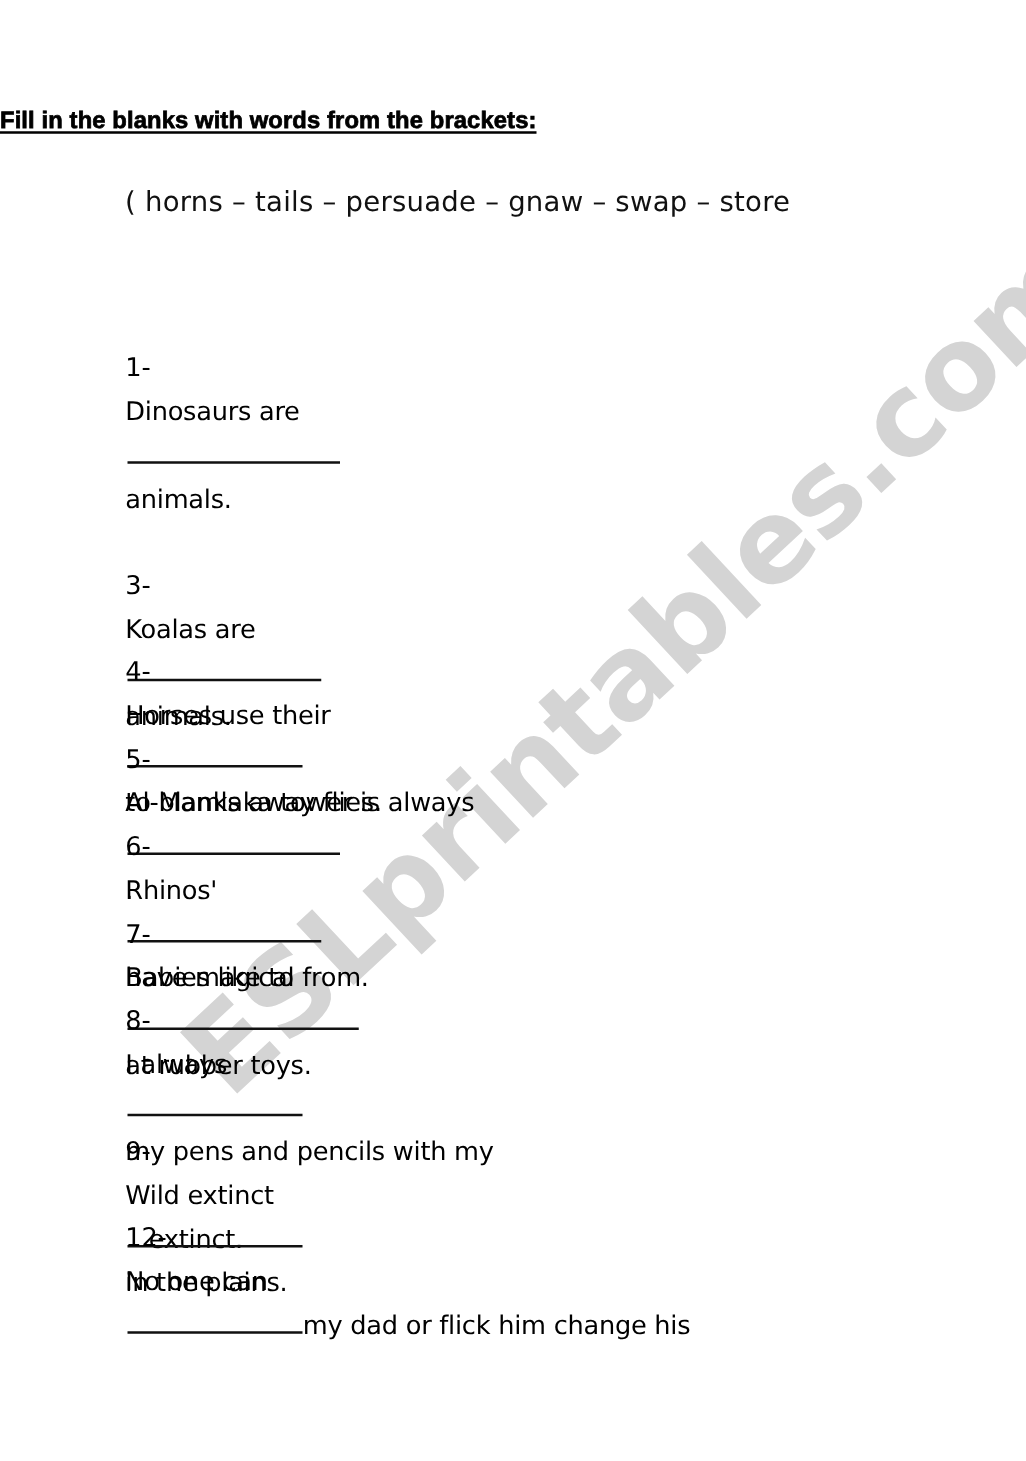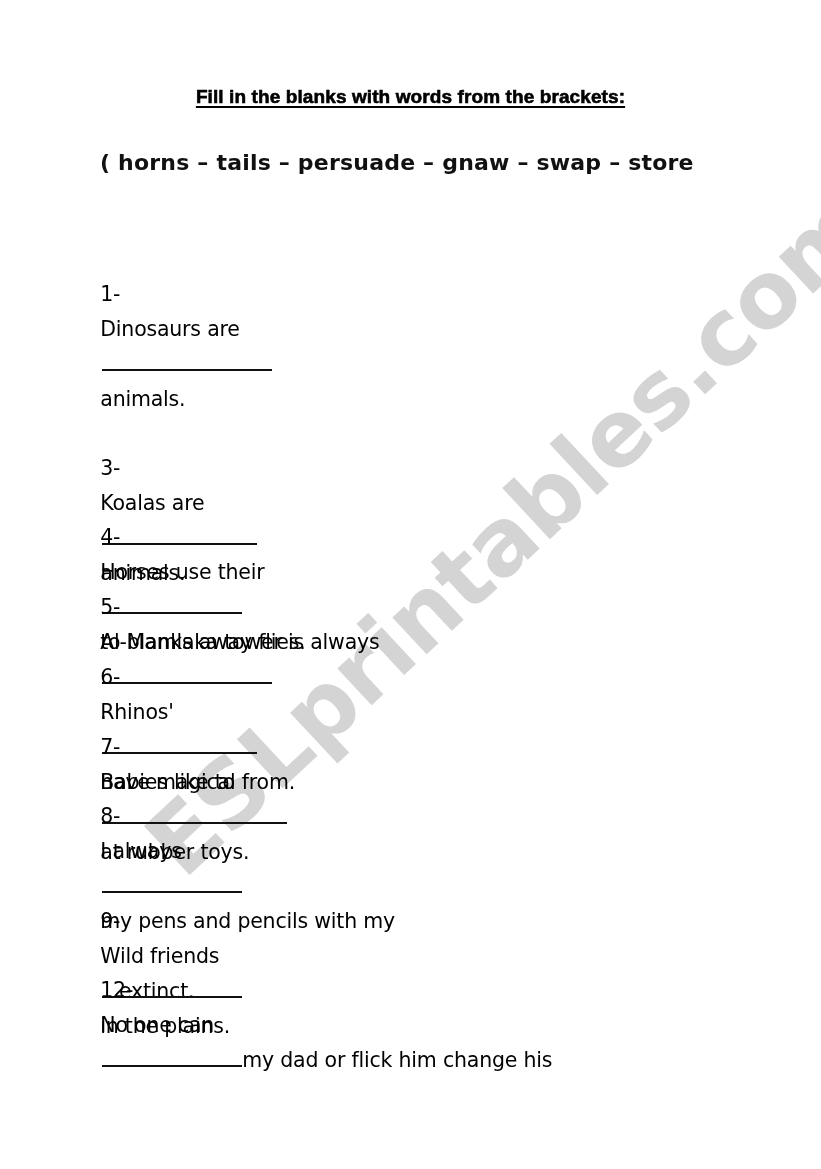--- a/index.html
+++ b/index.html
@@ -37,39 +37,39 @@
       transform-origin: 50% 50%;
       white-space: nowrap;
       z-index: 0;
       user-select: none;
     }
     .title {
       position: absolute;
       left: 0;
       width: 821px;
       top: 86px;
-      text-align: center;
+      text-align: left;
       z-index: 1;
     }
     .title span {
       font-family: "Liberation Sans", sans-serif;
       font-weight: 900;
       font-size: 19px;
       text-decoration: underline;
       text-decoration-thickness: 2px;
       text-underline-offset: 3px;
       letter-spacing: 0.1px;
       -webkit-text-stroke: 0.6px #000;
       color: #000;
     }
     .wordbank {
       position: absolute;
       z-index: 1;
       font-family: "DejaVu Sans", sans-serif;
-      font-weight: bold;
+      font-weight: normal;
       font-size: 22px;
       color: #111;
       white-space: pre;
       letter-spacing: 0.2px;
     }
     .wb1 { left: 100px; top: 150px; }
     .wb2 { left: 132px; top: 185px; }
 
     .q {
       position: absolute;
@@ -152,21 +152,21 @@
   <div class="q" style="left:75px; top:764px;">
     <span>8-</span>
     <span>I always</span>
     <span class="blank" style="width:140px;"></span>
     <span>my pens and pencils with my</span>
     <span class="cont" style="padding-left:44px;">extinct.</span>
   </div>
 
   <div class="q" style="left:75px; top:869px;">
     <span>9-</span>
-    <span>Wild friends</span>
+    <span>Wild extinct</span>
     <span class="blank" style="width:140px;"></span>
     <span>in the plains.</span>
   </div>
 
   <div class="q" style="left:75px; top:938px;">
     <span>12-</span>
     <span>No one can</span>
     <span class="blank" style="width:140px; margin-right:0;"></span><span>my dad or flick him change his</span>
   </div>
 

